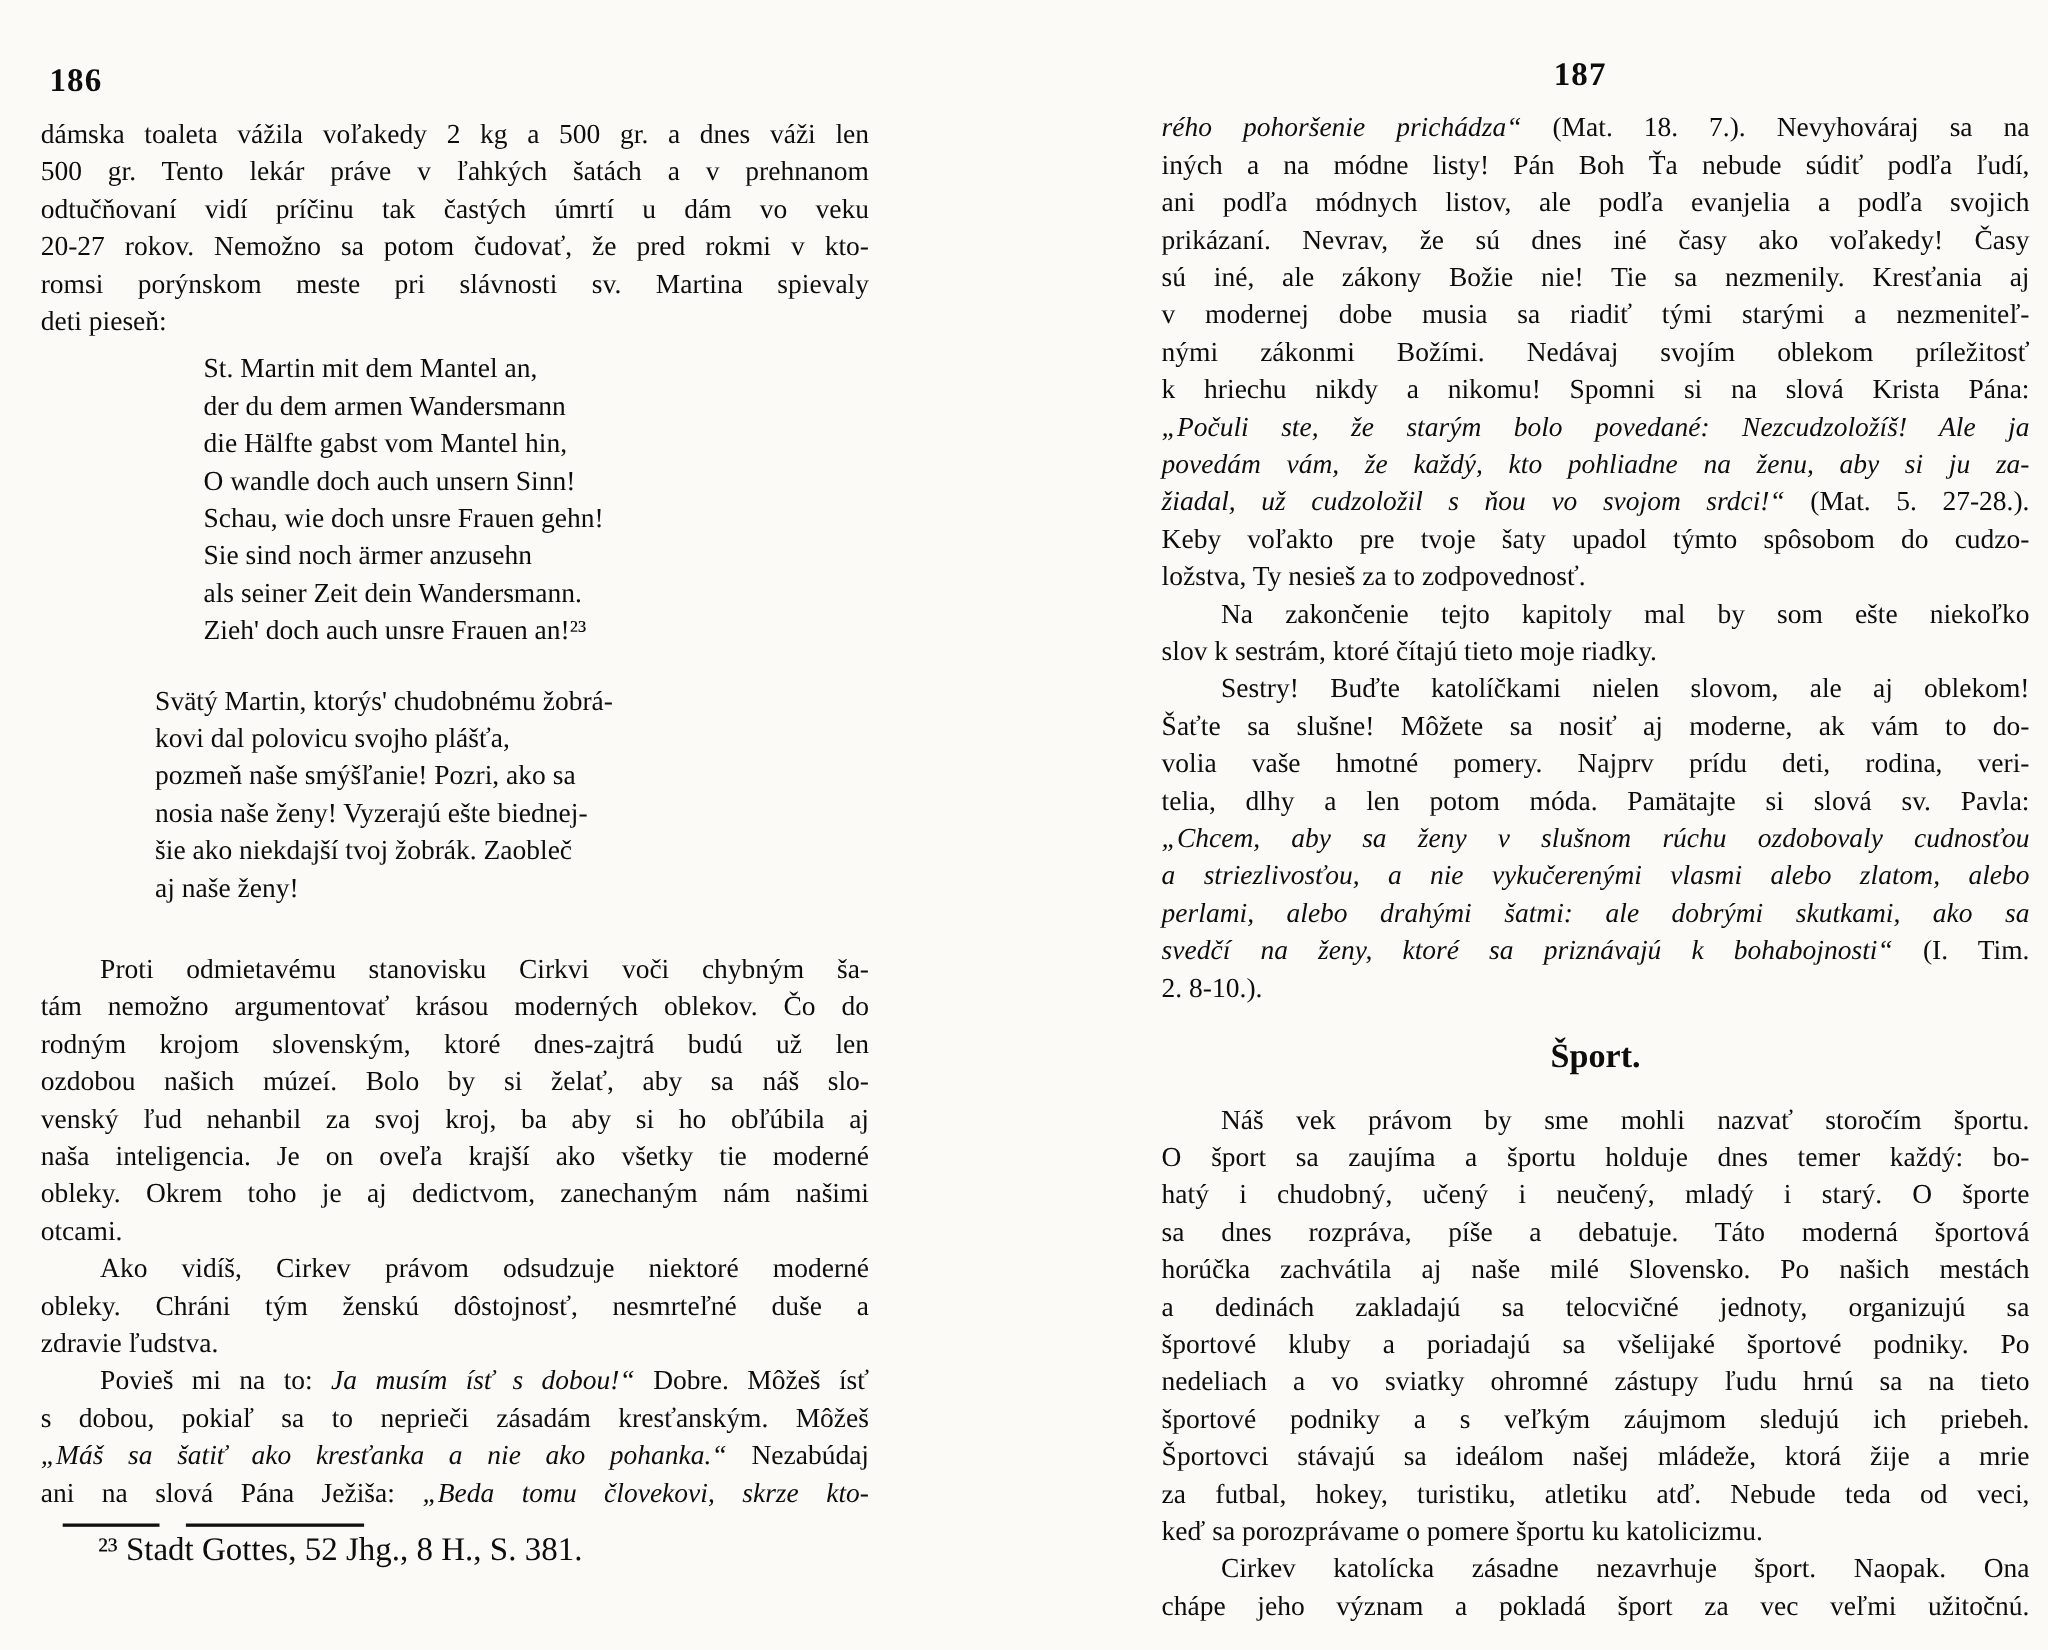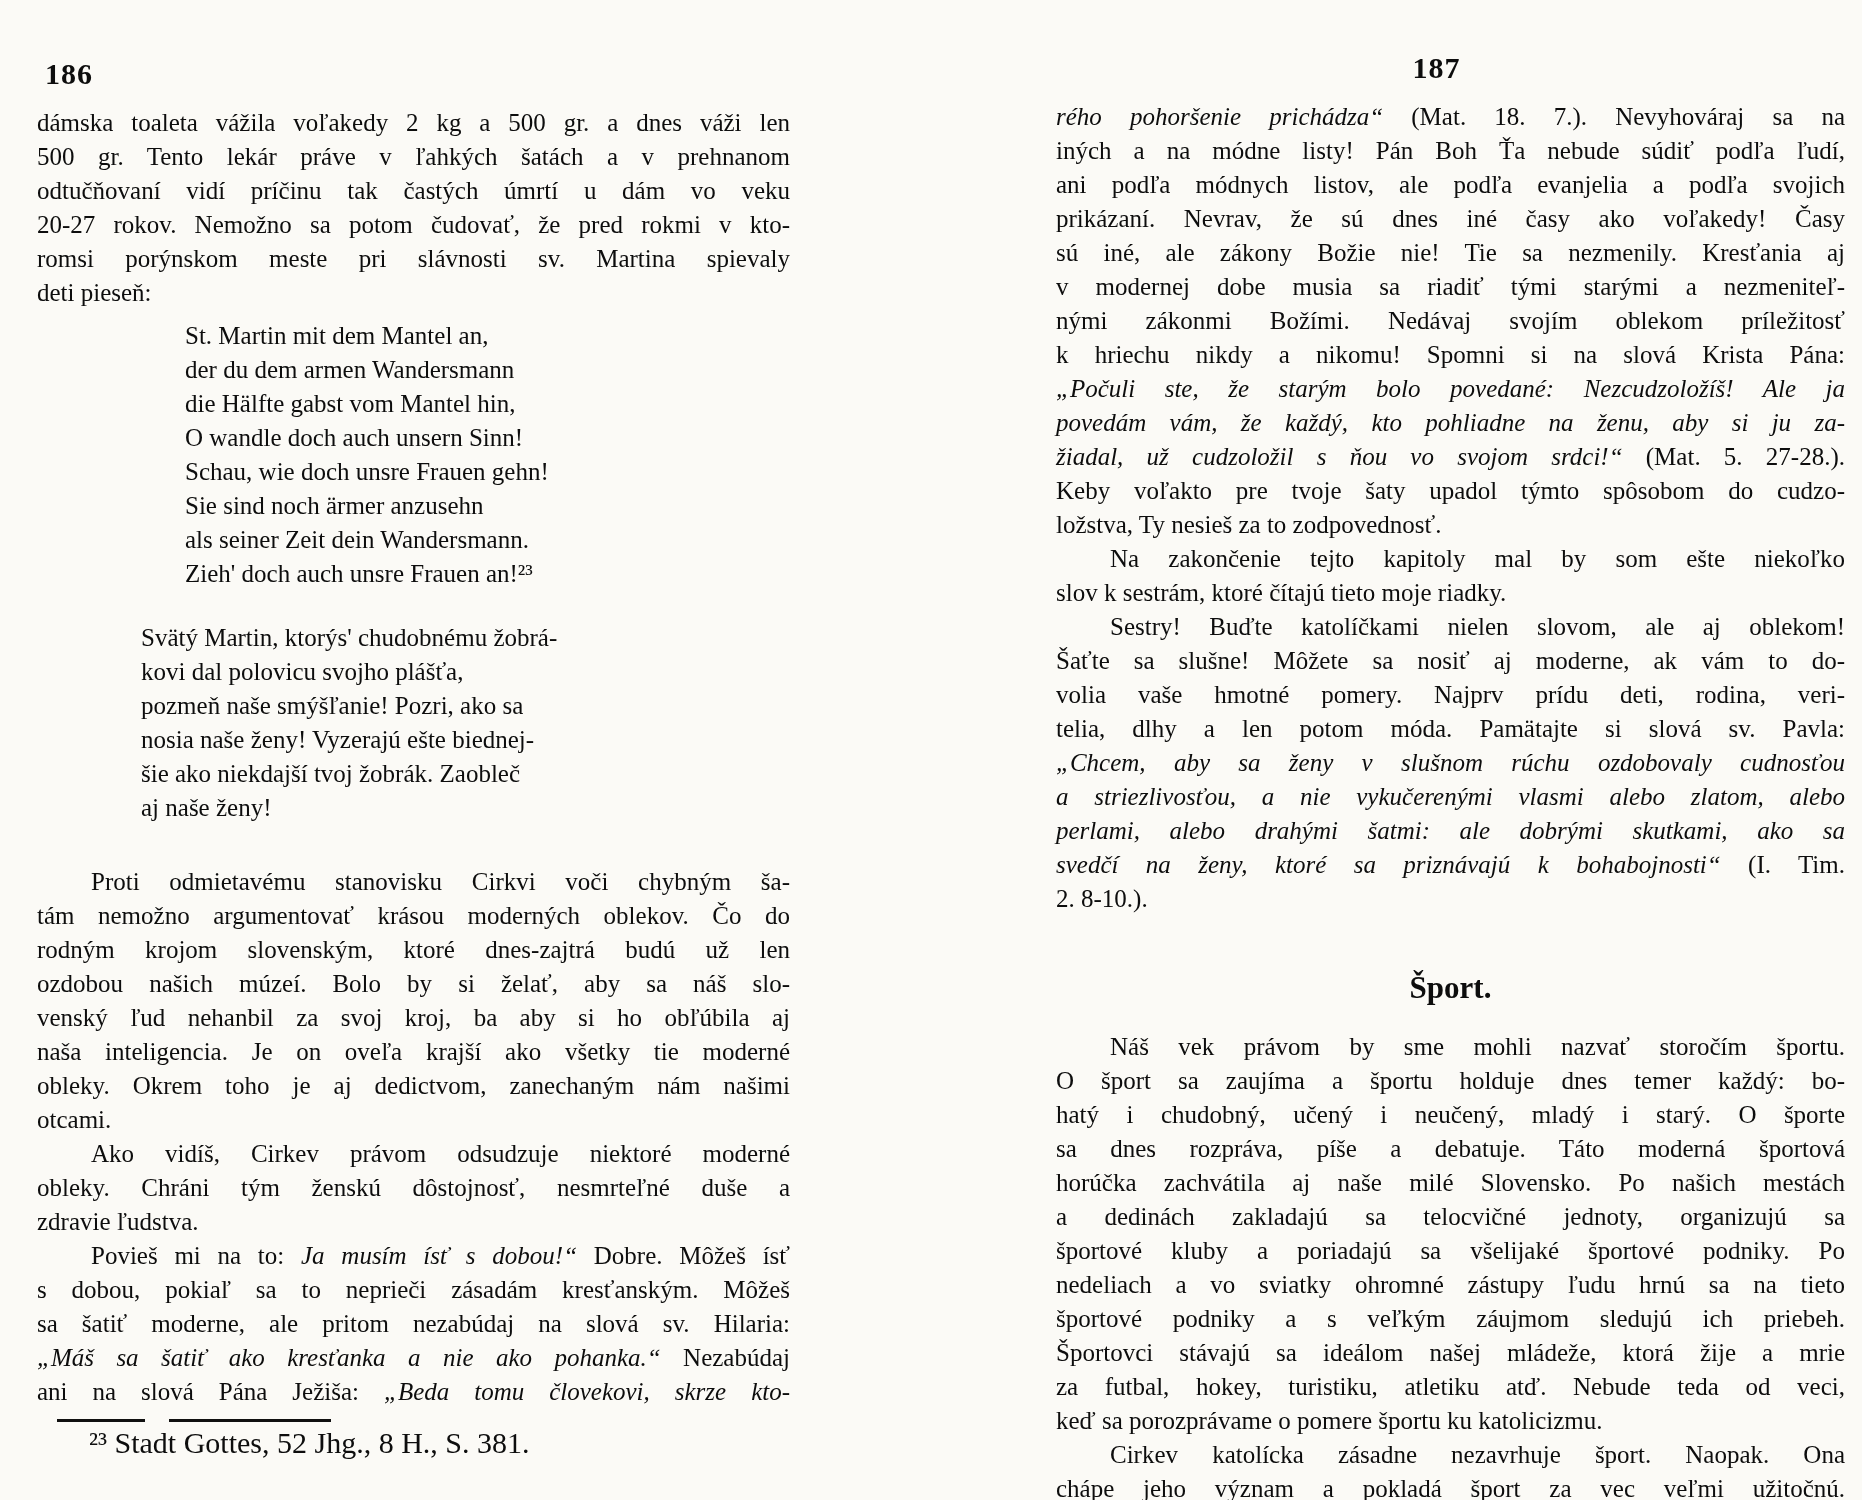--- a/index.html
+++ b/index.html
@@ -16,21 +16,21 @@
   .page-right .pagenum { text-align:center; padding-right:28px; }
   .content { margin-top:16px; font-size:25px; line-height:34px; }
   .ln { text-align:justify; text-align-last:justify; white-space:normal; }
   .ln.end { text-align:left; text-align-last:left; }
   .para { margin:0; }
   .para.indent .ln:first-child { text-indent:54px; }
   .it { font-style:italic; }
   .verse .ln { text-align:left; text-align-last:left; }
   .verse[data-name="german-verse"] { padding-left:148px; margin:9px 0 30px 0; }
   .verse[data-name="slovak-verse"] { padding-left:104px; margin:0 0 40px 0; }
-  .heading { text-align:center; font-weight:bold; font-size:31px; line-height:40px; margin:52px 0 22px 0; }
+  .heading { text-align:center; font-weight:bold; font-size:31px; line-height:40px; margin:24px 0 22px 0; }
   .footnote { margin-top:10px; font-size:30px; line-height:30px; }
   .fn-rule { display:flex; gap:24px; align-items:center; margin:4px 0 6px 20px; }
   .fn-rule .bar { height:3px; background:#101010; }
   .fn-rule .bar-a { width:88px; }
   .fn-rule .bar-b { width:162px; }
   .fn-text { padding-left:52px; }
 </style>
 </head>
 <body>
 
@@ -75,21 +75,20 @@
           <div class="ln end" data-name="text-line"><span class="rm" data-name="roman-text">otcami.</span></div>
         </div>
         <div data-name="paragraph" class="para indent">
           <div class="ln" data-name="text-line"><span class="rm" data-name="roman-text">Ako vidíš, Cirkev právom odsudzuje niektoré moderné</span></div>
           <div class="ln" data-name="text-line"><span class="rm" data-name="roman-text">obleky. Chráni tým ženskú dôstojnosť, nesmrteľné duše a</span></div>
           <div class="ln end" data-name="text-line"><span class="rm" data-name="roman-text">zdravie ľudstva.</span></div>
         </div>
         <div data-name="paragraph" class="para indent">
           <div class="ln" data-name="text-line"><span class="rm" data-name="roman-text">Povieš mi na to: </span><span class="it" data-name="italic-text">Ja musím ísť s dobou!“</span><span class="rm" data-name="roman-text"> Dobre. Môžeš ísť</span></div>
           <div class="ln" data-name="text-line"><span class="rm" data-name="roman-text">s dobou, pokiaľ sa to neprieči zásadám kresťanským. Môžeš</span></div>
-          <div class="ln" data-name="text-line"><span class="rm" data-name="roman-text">sa šatiť moderne, ale pritom nezabúdaj na slová sv. Hilaria:</span></div>
           <div class="ln" data-name="text-line"><span class="it" data-name="italic-text">„Máš sa šatiť ako kresťanka a nie ako pohanka.“</span><span class="rm" data-name="roman-text"> Nezabúdaj</span></div>
           <div class="ln" data-name="text-line"><span class="rm" data-name="roman-text">ani na slová Pána Ježiša: </span><span class="it" data-name="italic-text">„Beda tomu človekovi, skrze kto-</span></div>
         </div>
         <div data-name="footnote" class="footnote">
           <div class="fn-rule" data-name="footnote-separator">
             <div class="bar bar-a" data-name="rule-bar"></div>
             <div class="bar bar-b" data-name="rule-bar"></div>
           </div>
           <div class="ln end fn-text" data-name="footnote-text"><span class="rm" data-name="roman-text">²³ Stadt Gottes, 52 Jhg., 8 H., S. 381.</span></div>
         </div>

